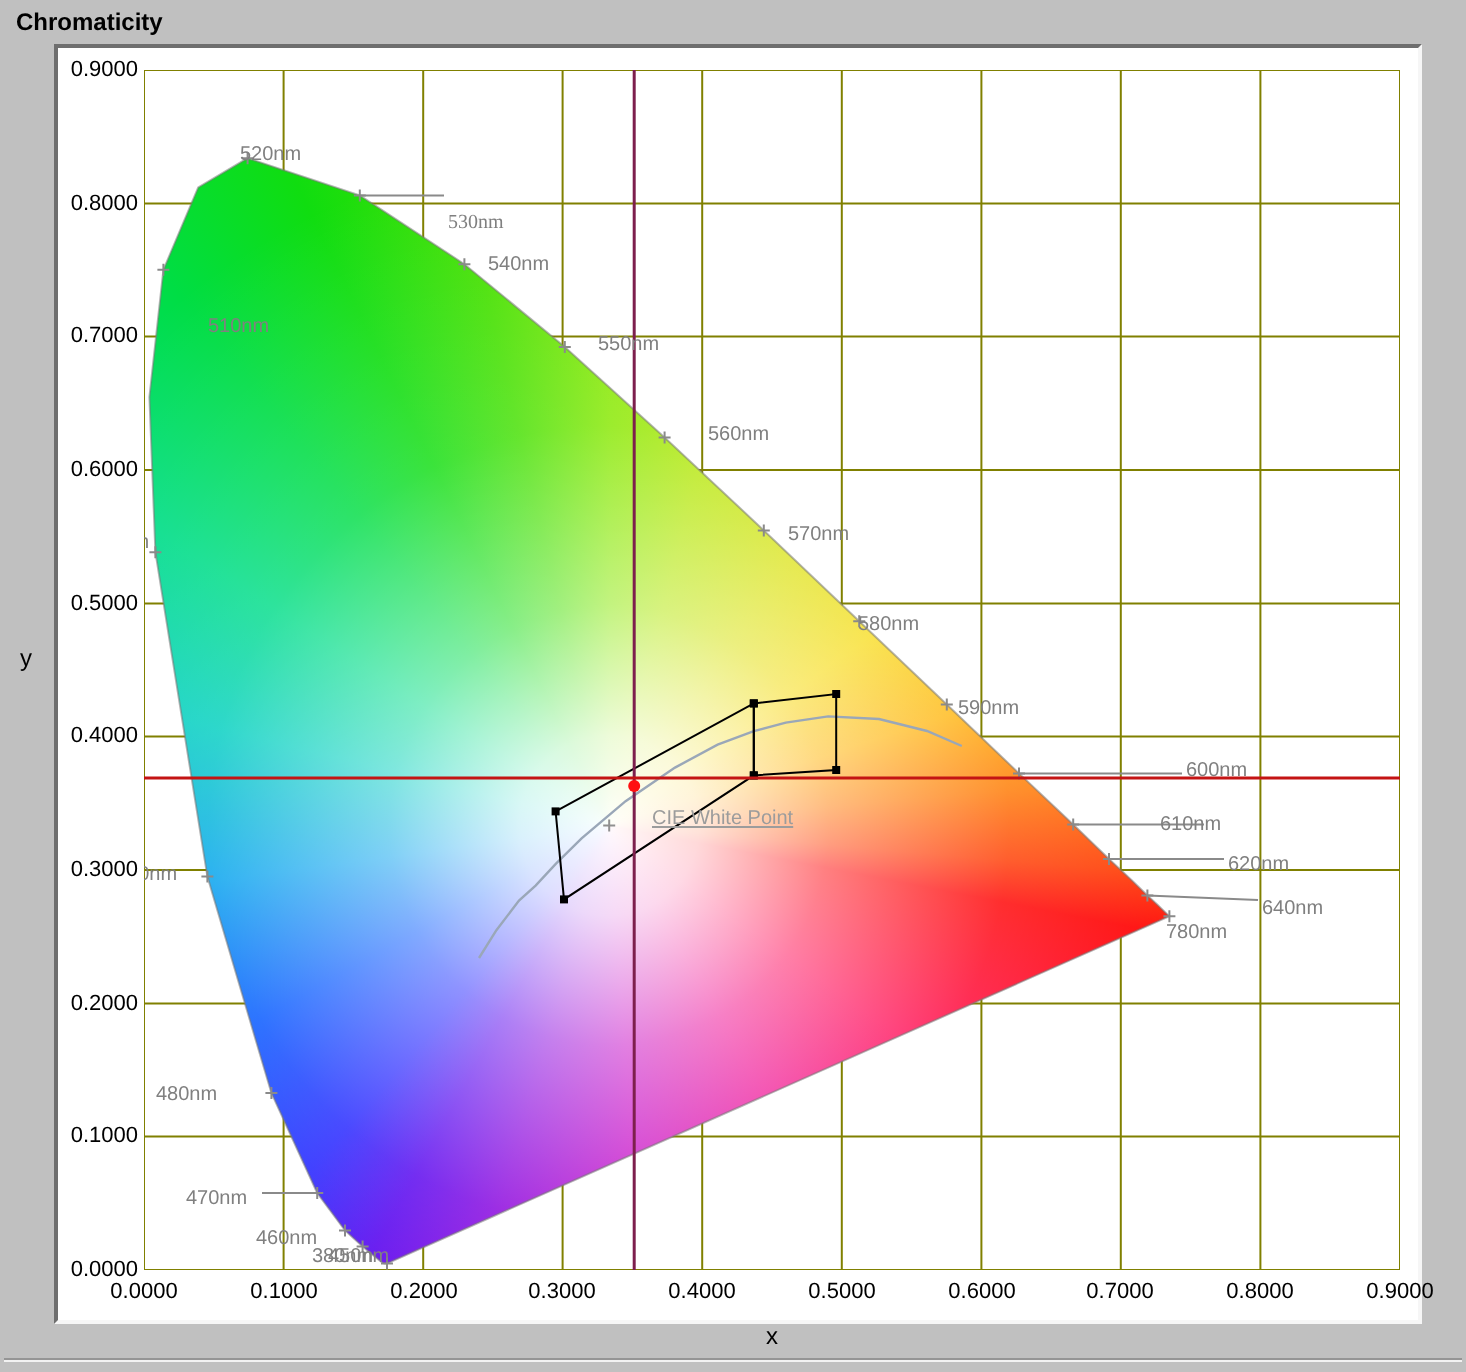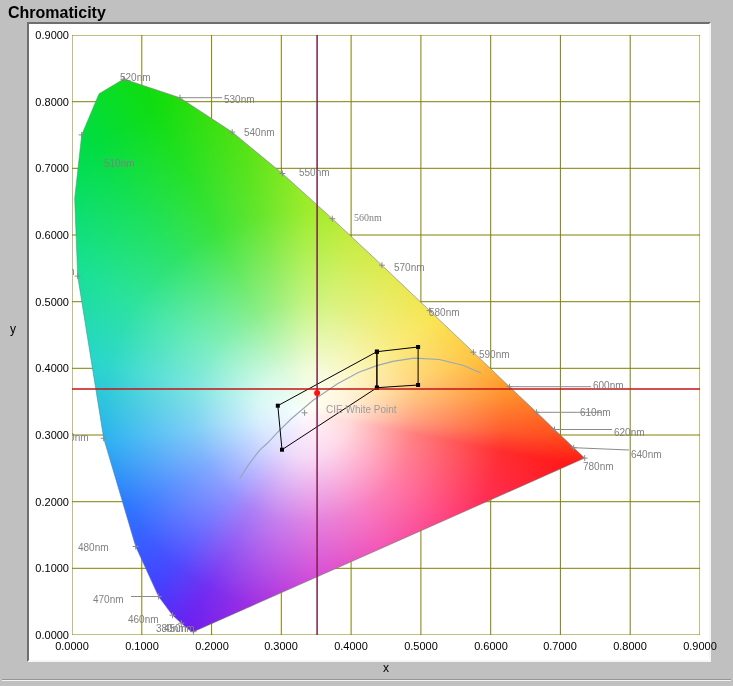--- a/index.html
+++ b/index.html
@@ -3,38 +3,38 @@
 <meta charset="utf-8">
 <style>
   *{box-sizing:border-box;}
   html,body{margin:0;padding:0;}
   body{
     width:733px;height:686px;position:relative;overflow:hidden;
     background:#c0c0c0;
     font-family:"Liberation Sans",sans-serif;
   }
   #window-title{
-    position:absolute;left:8px;top:4px;font-size:16px;font-weight:bold;color:#000;
+    position:absolute;left:8px;top:4px;font-size:12px;font-weight:bold;color:#000;
   }
   #panel{
     position:absolute;left:27px;top:22px;width:684px;height:640px;
     background:#ffffff;
     border:2px solid;
     border-color:#6e6e6e #f6f6f6 #f6f6f6 #6e6e6e;
   }
   #plot{
     position:absolute;left:43px;top:11px;width:628px;height:600px;
   }
   #plot .layer{position:absolute;left:0;top:0;width:628px;height:600px;}
   #locus-fill{position:absolute;left:0;top:0;width:628px;height:600px;}
   #wl-labels{overflow:hidden;}
   #wl-labels span{
     position:absolute;font-size:10px;color:#808080;white-space:nowrap;line-height:10px;
   }
-  #wl-labels .wp-label{color:#9c9c9c;}
+  #wl-labels .wp-label{color:#9c9c9c;text-decoration:underline;}
   #x-labels span{
     position:absolute;width:48px;text-align:center;font-size:11px;color:#000;top:616px;
   }
   #y-labels span{
     position:absolute;left:0;width:40px;text-align:right;font-size:11px;color:#000;
   }
   #x-axis-title{
     position:absolute;left:371px;top:661px;width:30px;text-align:center;
     font-size:12px;color:#000;
   }
@@ -116,25 +116,25 @@
         <rect x="344.1" y="310.0" width="4" height="4" fill="#000000"></rect>
         <rect x="344.1" y="348.0" width="4" height="4" fill="#000000"></rect>
         <rect x="302.9" y="350.7" width="4" height="4" fill="#000000"></rect>
         <line x1="245.1" y1="0" x2="245.1" y2="600" stroke="#7d1f4d" stroke-width="1.5"></line>
         <line x1="0" y1="354.0" x2="628" y2="354.0" stroke="#c41414" stroke-width="1.5"></line>
         <circle cx="245.1" cy="358.0" r="3" fill="#ff1111"></circle>
         <path d="M229.6 377.8H235.6M232.6 374.8V380.8" stroke="#909090" stroke-width="1" fill="none"></path>
       </svg>
     <div id="wl-labels" class="layer">
         <span style="left: 48px; top: 38px;">520nm</span>
-        <span style="left: 152px; top: 60px;">530nm</span>
+        <span style="left: 152px; top: 72px; font-family: Liberation Serif, serif;">530nm</span>
         <span style="left: 32px; top: 96px; margin-top: 28px;">510nm</span>
         <span style="left: 172px; top: 93px;">540nm</span>
         <span style="left: 227px; top: 133px;">550nm</span>
-        <span style="left: 282px; top: 178px; font-family: Liberation Serif, serif;">560nm</span>
+        <span style="left: 282px; top: 178px;">560nm</span>
         <span style="left: 322px; top: 228px;">570nm</span>
         <span style="left: 357px; top: 273px;">580nm</span>
         <span style="left: 407px; top: 315px; text-align: right;">590nm</span>
         <span style="left: 521px; top: 346px;">600nm</span>
         <span style="left: 508px; top: 373px;">610nm</span>
         <span style="left: 542px; top: 393px;">620nm</span>
         <span style="left: 559px; top: 415px;">640nm</span>
         <span style="left: 511px; top: 427px;">780nm</span>
         <span style="left: -28px; top: 232px;">500nm</span>
         <span style="left: -14px; top: 398px;">490nm</span>

